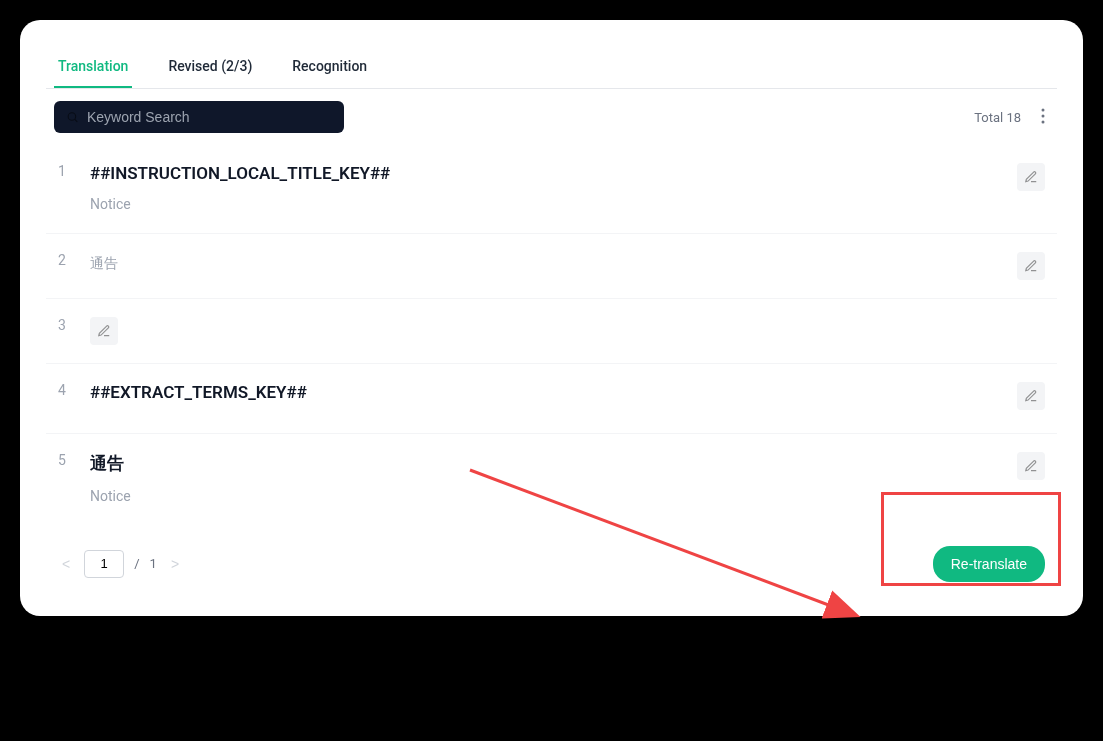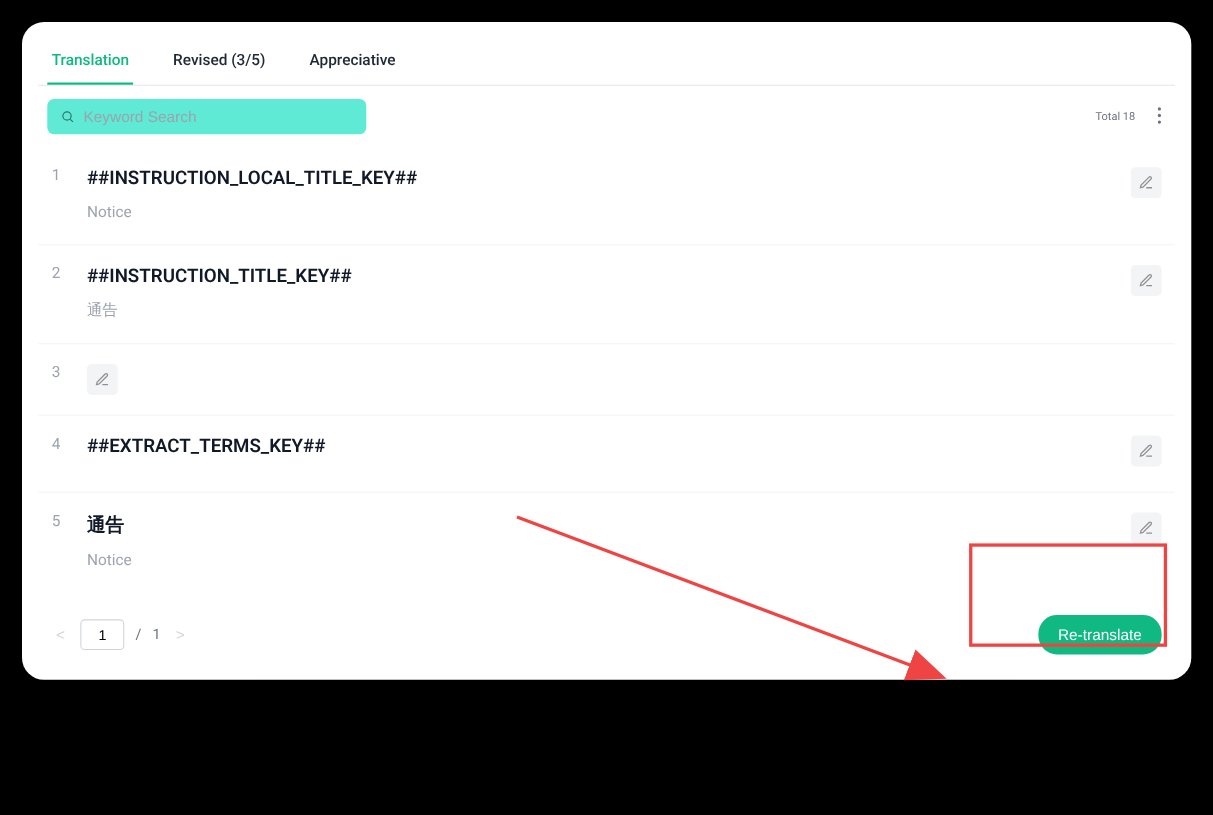--- a/index.html
+++ b/index.html
@@ -11,21 +11,21 @@
       font-family: -apple-system, BlinkMacSystemFont, "Segoe UI", Roboto, sans-serif;
       background: #000;
       display: flex;
       justify-content: center;
       align-items: flex-start;
       padding: 20px;
     }
     .outer-frame {
       background: #fff;
       border-radius: 20px;
-      padding: 15px;
+      padding: 26px;
       width: 1063px;
       position: relative;
       box-shadow: 0 4px 20px rgba(0,0,0,0.1);
     }
     .card {
       background: #fff;
       border-radius: 8px;
       width: 100%;
     }
     .tabs {
@@ -48,21 +48,21 @@
     }
     .toolbar {
       display: flex;
       justify-content: space-between;
       align-items: center;
       padding: 12px 8px;
     }
     .search-box {
       display: flex;
       align-items: center;
-      background: #5eead4;
+      background: #0f172a;
       border-radius: 6px;
       padding: 8px 12px;
       width: 290px;
     }
     .search-icon {
       width: 14px;
       height: 14px;
       margin-right: 8px;
       opacity: 0.5;
     }
@@ -74,21 +74,21 @@
       color: #6b7280;
       width: 100%;
     }
     .search-input::placeholder {
       color: #9ca3af;
     }
     .toolbar-right {
       display: flex;
       align-items: center;
       gap: 16px;
-      font-size: 10px;
+      font-size: 13px;
       color: #6b7280;
     }
     .dots-icon {
       cursor: pointer;
       padding: 4px;
     }
     .list-item {
       display: flex;
       padding: 18px 12px;
       border-bottom: 1px solid #f3f4f6;
@@ -186,22 +186,22 @@
     }
   </style>
 </head>
 <body>
 
 <div class="outer-frame">
   <div class="card">
 
     <div class="tabs">
       <div class="tab active">Translation</div>
-      <div class="tab">Revised (3/5)</div>
-      <div class="tab">Appreciative</div>
+      <div class="tab">Revised (2/3)</div>
+      <div class="tab">Recognition</div>
     </div>
 
     <div class="toolbar">
       <div class="search-box">
         <svg class="search-icon" viewBox="0 0 24 24" fill="none" stroke="currentColor" stroke-width="2">
           <circle cx="11" cy="11" r="7"></circle>
           <line x1="21" y1="21" x2="16.65" y2="16.65"></line>
         </svg>
         <input class="search-input" type="text" placeholder="Keyword Search" style="">
       </div>
@@ -229,21 +229,20 @@
             <svg class="edit-icon" viewBox="0 0 24 24" fill="none" stroke="currentColor" stroke-width="2">
               <path d="M12 20h9M16.5 3.5a2.121 2.121 0 013 3L7 19l-4 1 1-4L16.5 3.5z"></path>
             </svg>
           </button>
         </div>
       </div>
 
       <div class="list-item">
         <div class="item-number">2</div>
         <div class="item-content">
-          <div class="item-title">##INSTRUCTION_TITLE_KEY##</div>
           <div class="item-subtitle">通告</div>
         </div>
         <div class="item-actions">
           <button class="edit-btn">
             <svg class="edit-icon" viewBox="0 0 24 24" fill="none" stroke="currentColor" stroke-width="2">
               <path d="M12 20h9M16.5 3.5a2.121 2.121 0 013 3L7 19l-4 1 1-4L16.5 3.5z"></path>
             </svg>
           </button>
         </div>
       </div>

